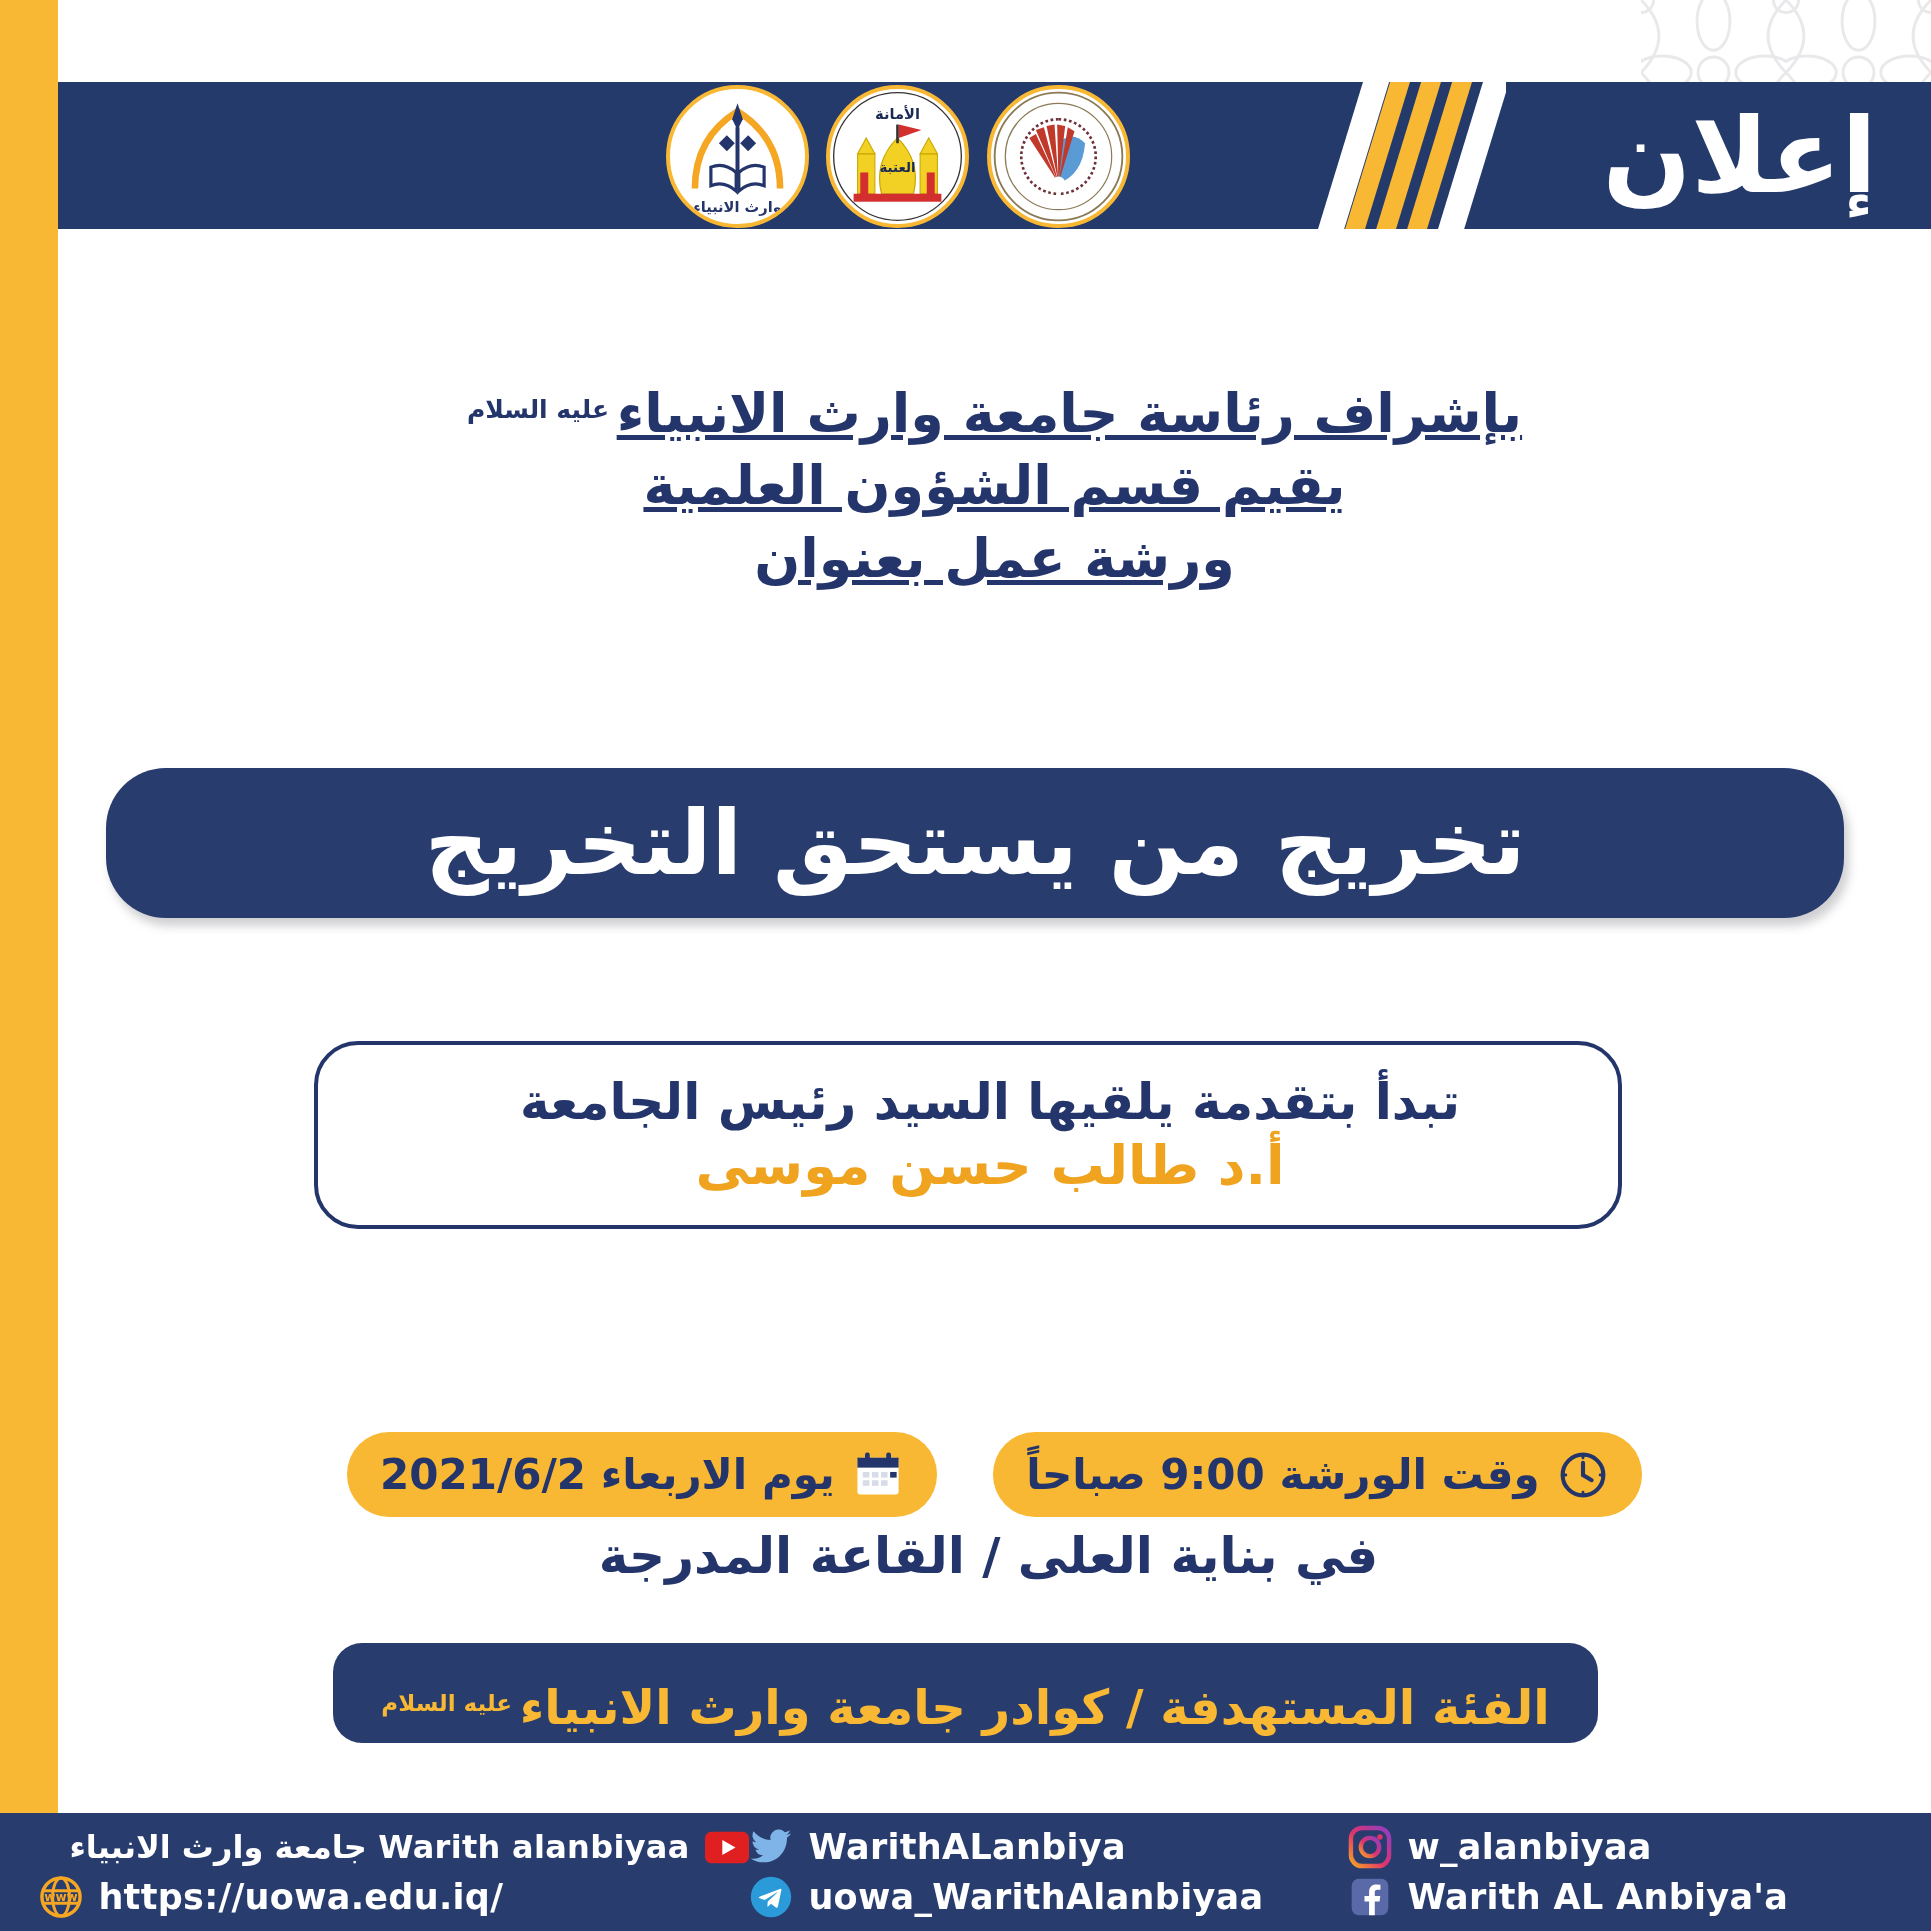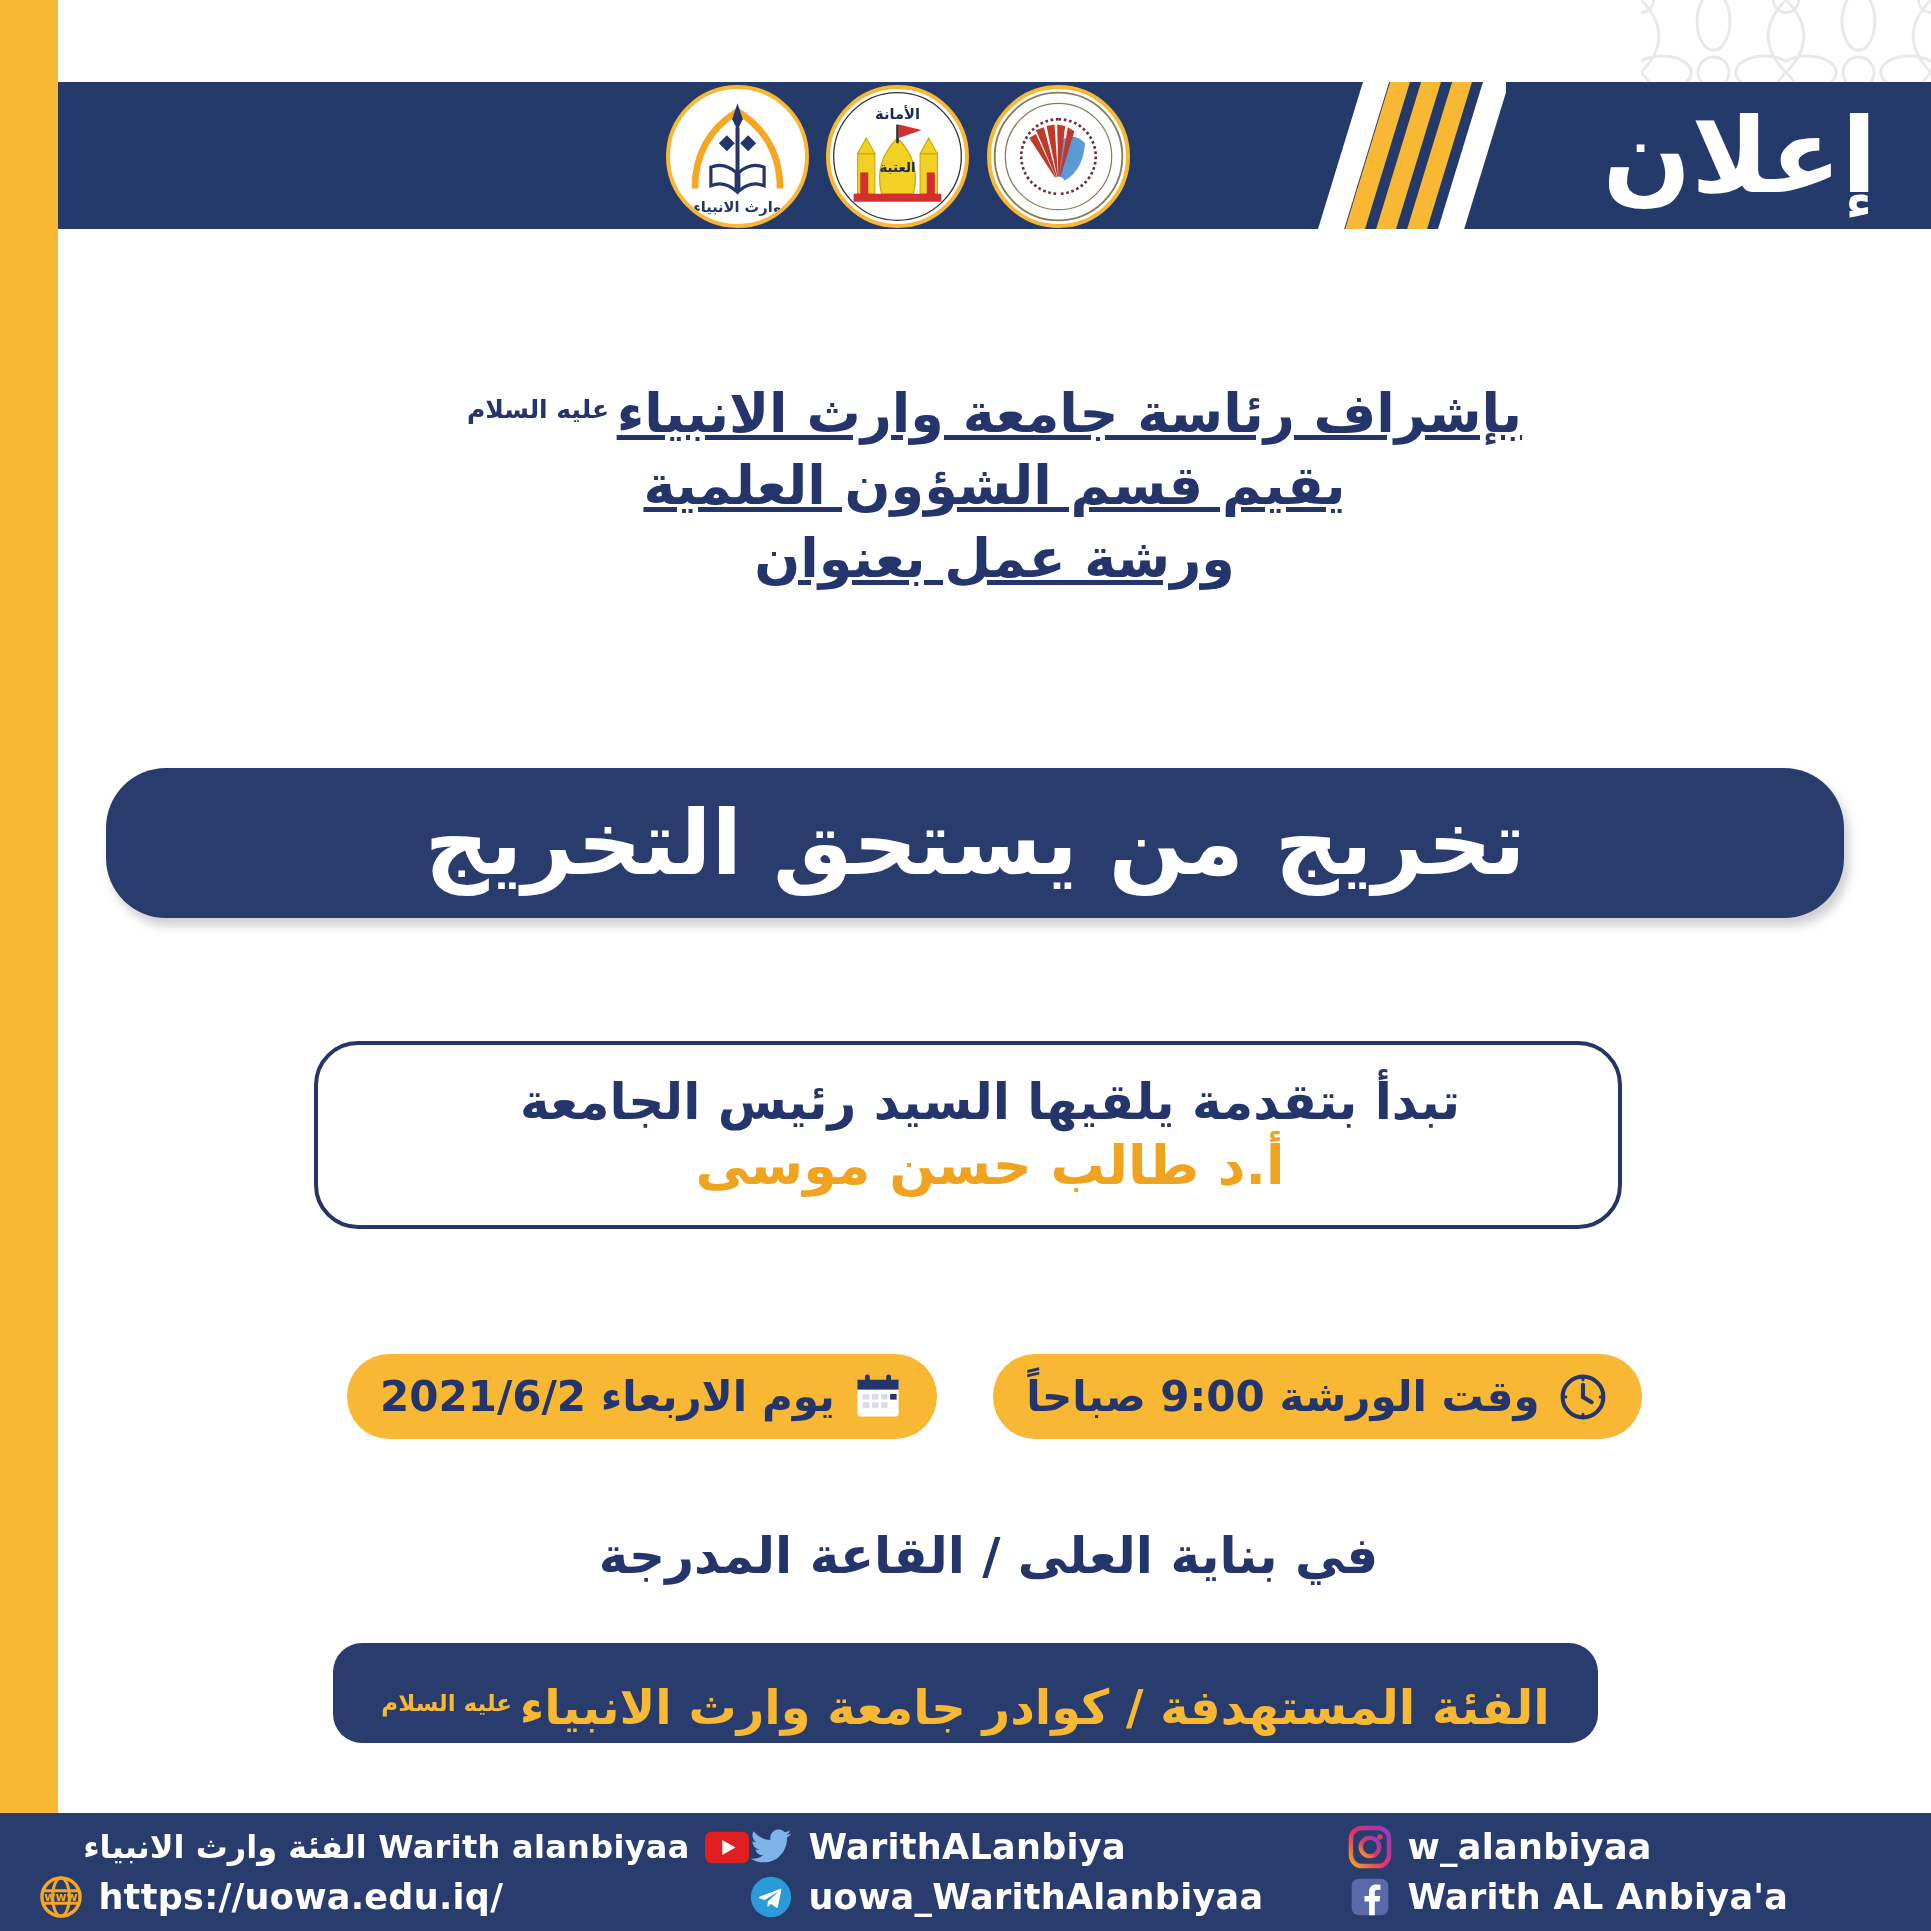--- a/index.html
+++ b/index.html
@@ -198,21 +198,21 @@
     direction: rtl;
     white-space: nowrap;
     letter-spacing: 1px;
   }
 
   
   .badges {
     position: absolute;
     left: 58px;
     right: 0;
-    top: 1354px;
+    top: 1432px;
     display: flex;
     flex-direction: row-reverse;
     justify-content: center;
     gap: 56px;
     z-index: 4;
   }
   .badge {
     background: #F8B833;
     border-radius: 42px;
     height: 85px;
@@ -484,21 +484,21 @@
   <div class="footer">
 
     <div class="foot-col c-right">
       <div class="foot-row">
         <span class="sicon">
           <svg width="44" height="33" viewBox="0 0 28 20">
             <rect x="0" y="0" width="28" height="20" rx="4" fill="#E02020"></rect>
             <path d="M11 5.2 L19.4 10 L11 14.8 Z" fill="#fff"></path>
           </svg>
         </span>
-        <span class="foot-label small">Warith alanbiyaa الفئة وارث الانبياء</span>
+        <span class="foot-label small">Warith alanbiyaa جامعة وارث الانبياء</span>
       </div>
       <div class="foot-row ltr">
         <span class="sicon">
           <svg width="44" height="44" viewBox="0 0 24 24">
             <circle cx="12" cy="12" r="10.4" fill="none" stroke="#F5A623" stroke-width="1.9"></circle>
             <ellipse cx="12" cy="12" rx="4.6" ry="10.4" fill="none" stroke="#F5A623" stroke-width="1.6"></ellipse>
             <path d="M2.2 8.6h19.6M2.2 15.4h19.6" stroke="#F5A623" stroke-width="1.6"></path>
             <text x="12" y="14.4" font-size="6.6" fill="#F5A623" text-anchor="middle" font-weight="bold" font-family="'DejaVu Sans',sans-serif">www</text>
           </svg>
         </span>

